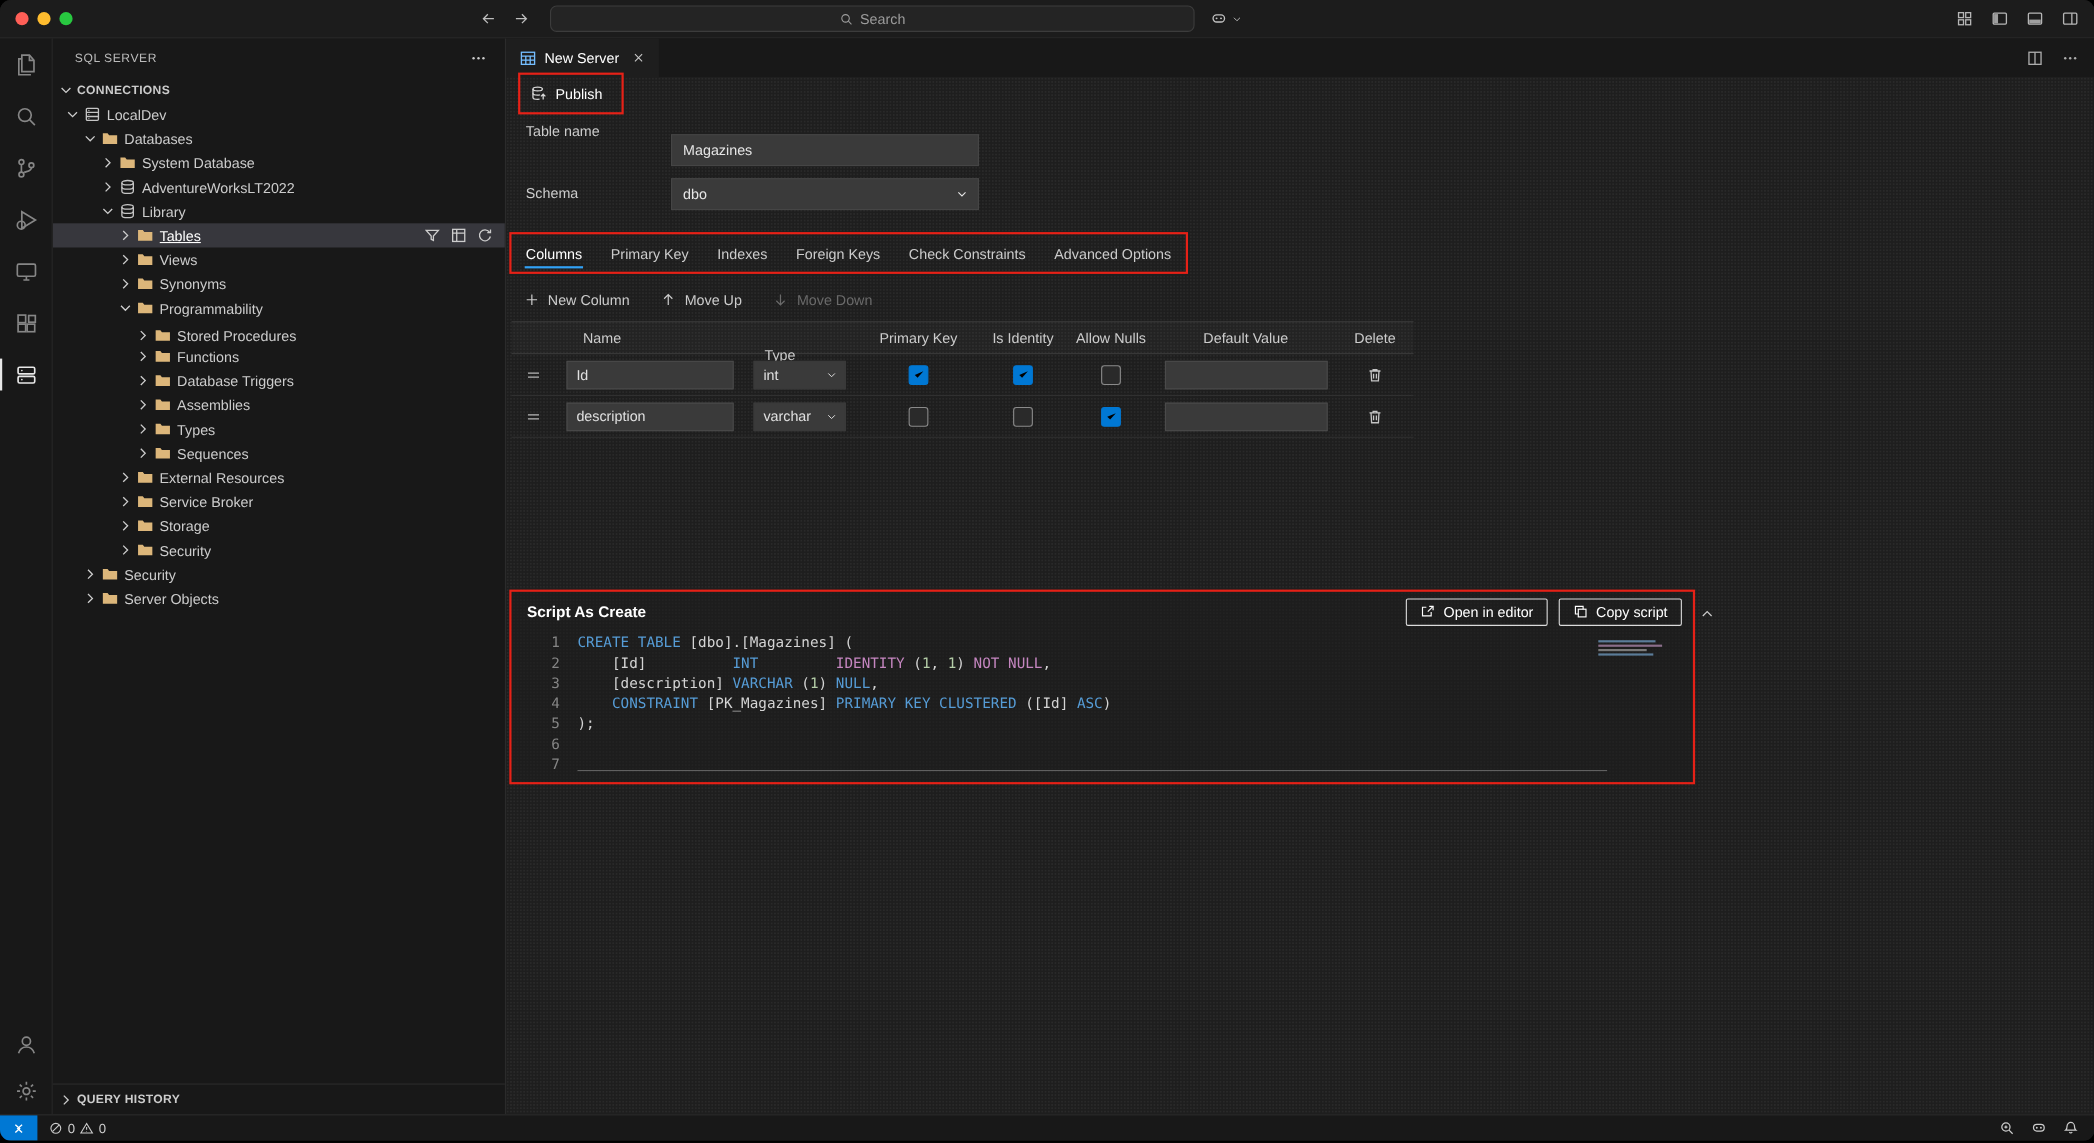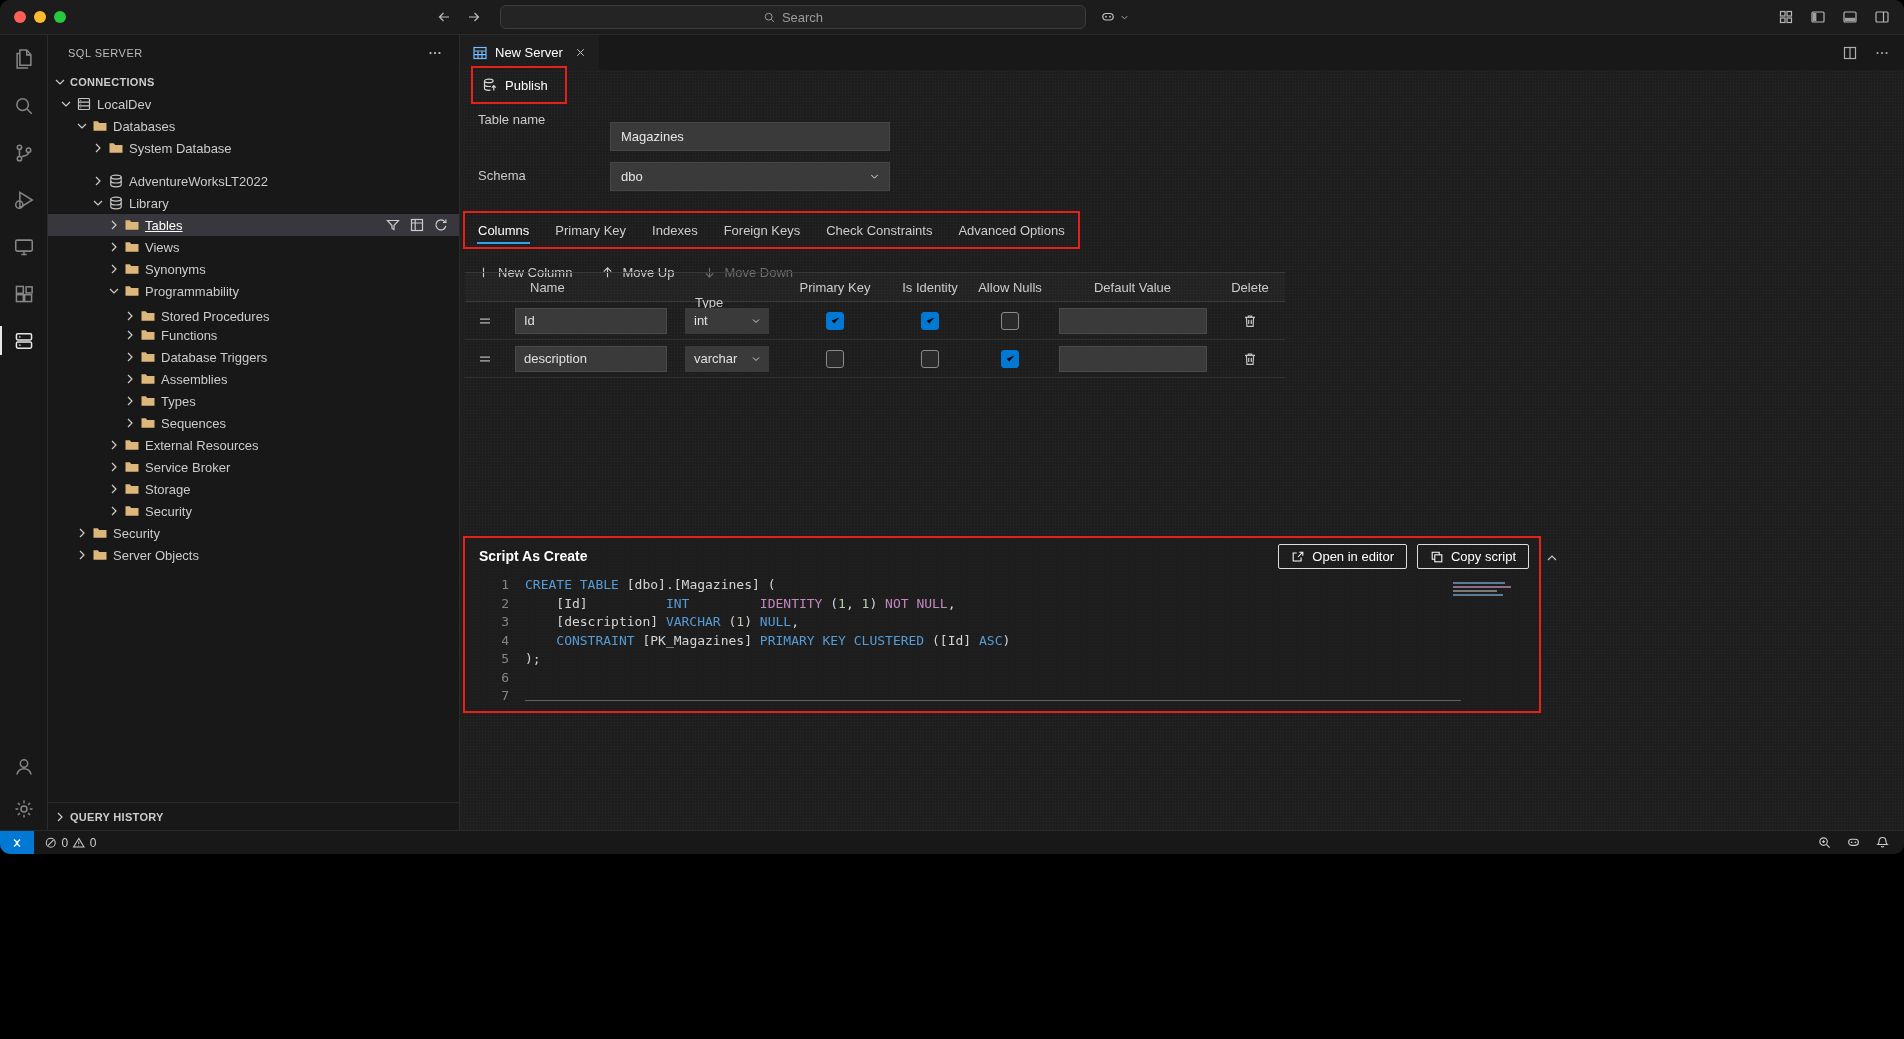--- a/index.html
+++ b/index.html
@@ -1,16 +1,16 @@
 <!DOCTYPE html>
 <html><head>
 <meta charset="utf-8">
 <style>
   html,body{margin:0;padding:0;background:#000;}
-  .app{position:relative;width:1904px;height:854px;overflow:hidden;background:#1e1e1e;
+  .app{position:relative;width:1904px;height:1037px;overflow:hidden;background:#1e1e1e;
        font-family:"Liberation Sans",sans-serif;color:#cccccc;border-radius:10px;}
   .icn{display:inline-flex;align-items:center;justify-content:center;}
   .icn svg{display:block;width:16px;height:16px;stroke:currentColor;fill:none;stroke-width:1.2;}
   button{font-family:inherit;}
 
   
   .titlebar{position:absolute;top:0;left:0;width:100%;height:35px;background:#1c1c1c;border-bottom:1px solid #2a2a2a;box-sizing:border-box;}
   .traffic{position:absolute;left:14px;top:11px;display:flex;gap:8px;}
   .tl{width:12px;height:12px;border-radius:50%;cursor:pointer;}
   .tl.red{background:#ff5f57}.tl.yellow{background:#febc2e}.tl.green{background:#28c840}
@@ -78,21 +78,21 @@
   .dtabs{display:flex;}
   .dtab{display:flex;align-items:center;padding:0 13px;font-size:13px;color:#cccccc;cursor:pointer;position:relative;white-space:nowrap;}
   .dtab.active{color:#ffffff;}
   .dtab.active::after{content:"";position:absolute;left:12px;right:12px;bottom:3px;height:2px;background:#31a1f5;}
 
   .grid-toolbar{position:absolute;left:16px;top:190px;display:flex;gap:28px;align-items:center;height:24px;}
   .tbtn{display:flex;align-items:center;gap:7px;font-size:13px;color:#cccccc;cursor:pointer;}
   .tbtn.disabled{color:#6a6a6a;cursor:default;}
   .tbtn .icn svg{width:15px;height:15px;}
 
-  .grid{position:absolute;left:5px;top:202px;width:820px;font-size:13px;color:#cccccc;}
+  .grid{position:absolute;left:5px;top:222px;width:820px;font-size:13px;color:#cccccc;}
   .ghead{display:flex;height:28px;align-items:center;border-top:1px solid #3a3a3a;border-bottom:1px solid #3a3a3a;background:rgba(255,255,255,.025);}
   .gcell{display:flex;align-items:center;justify-content:center;box-sizing:border-box;height:100%;flex:none;}
   .ghead .c1{justify-content:flex-start;padding-left:25px;}
   .ghead .c2{justify-content:flex-start;padding-left:20px;margin-top:31px;}
   .grow{display:flex;height:37px;align-items:center;border-bottom:1px solid #303030;}
   .grow .c1,.grow .c2{justify-content:flex-start;padding-left:10px;}
   .cell-input{background:#3a3a3a;border:1px solid #4a4a4a;color:#e0e0e0;font-size:13px;height:26px;padding:0 8px;box-sizing:border-box;outline:none;font-family:inherit;}
   .name-input{width:152px;} .def-input{width:148px;}
   .mini-select{width:84px;height:26px;background:#3a3a3a;border:1px solid #3a3a3a;display:flex;align-items:center;justify-content:space-between;
     padding:0 6px 0 8px;box-sizing:border-box;color:#e0e0e0;cursor:pointer;}
@@ -100,21 +100,21 @@
   .cb{width:18px;height:18px;border:1px solid #8a8a8a;border-radius:3px;display:flex;align-items:center;justify-content:center;cursor:pointer;background:#2a2a2a;box-sizing:border-box;}
   .cb.checked{background:#0078d4;border-color:#0078d4;color:#fff;}
   .cb svg{width:13px;height:13px;stroke-width:2;}
   .drag{color:#b5b5b5;cursor:grab;}
   .trashbtn{color:#c5c5c5;cursor:pointer;}
 
   .script-anno{left:3px;top:466px;width:1078px;height:177px;display:flex;flex-direction:column;background:rgba(30,30,30,.55);}
   .panel-header{height:36px;flex:none;display:flex;align-items:center;padding:0 10px 0 14px;gap:32px;}
   .panel-title{font-size:14px;font-weight:700;color:#ffffff;}
   .panel-actions{margin-left:auto;display:flex;gap:10px;}
-  .ghost-btn{display:flex;align-items:flex-end;gap:7px;background:transparent;border:1px solid #dcdcdc;color:#fff;font-size:13px;
+  .ghost-btn{display:flex;align-items:flex-start;gap:7px;background:transparent;border:1px solid #dcdcdc;color:#fff;font-size:13px;
     padding:4px 12px;border-radius:2px;cursor:pointer;}
   .ghost-btn .icn svg{width:14px;height:14px;}
   .code-area{flex:1;position:relative;font-family:"DejaVu Sans Mono",monospace;font-size:13px;line-height:18.5px;color:#d4d4d4;padding-top:2px;}
   .code-line{display:flex;}
   .ln{width:44px;text-align:right;padding-right:16px;color:#858585;flex:none;display:block;}
   .lc{white-space:pre;}
   .tk-kw{color:#569cd6;} .tk-mod{color:#c586c0;} .tk-nu{color:#b5cea8;} .tk-pl{color:#d4d4d4;}
   .minimap{position:absolute;right:26px;top:8px;width:60px;display:flex;flex-direction:column;gap:2px;}
   .minimap i{display:block;height:2px;}
   .minimap i:nth-child(1){width:52px;background:#5b7c99;}
@@ -353,21 +353,21 @@
               <path d="M6 4l4 4-4 4"></path>
             </svg>
           </span>
           <span class="icn ticon folder">
             <svg viewBox="0 0 16 16">
               <path d="M1.5 3.2h4.3l1.4 1.8h7.3v7.8H1.5z"></path>
             </svg>
           </span>
           <span class="tlabel">System Database</span>
         </div>
-        <div class="tree-row" style="padding-left: 42px; margin-top: 11px;">
+        <div class="tree-row" style="padding-left: 42px;">
           <span class="icn twisty">
             <svg viewBox="0 0 16 16">
               <path d="M6 4l4 4-4 4"></path>
             </svg>
           </span>
           <span class="icn ticon ">
             <svg viewBox="0 0 16 16">
               <ellipse cx="8" cy="4.1" rx="5.2" ry="2"></ellipse>
               <path d="M2.8 4.1v7.7c0 1.1 2.3 2 5.2 2s5.2-.9 5.2-2V4.1"></path>
               <path d="M2.8 8c0 1.1 2.3 2 5.2 2s5.2-.9 5.2-2"></path>

